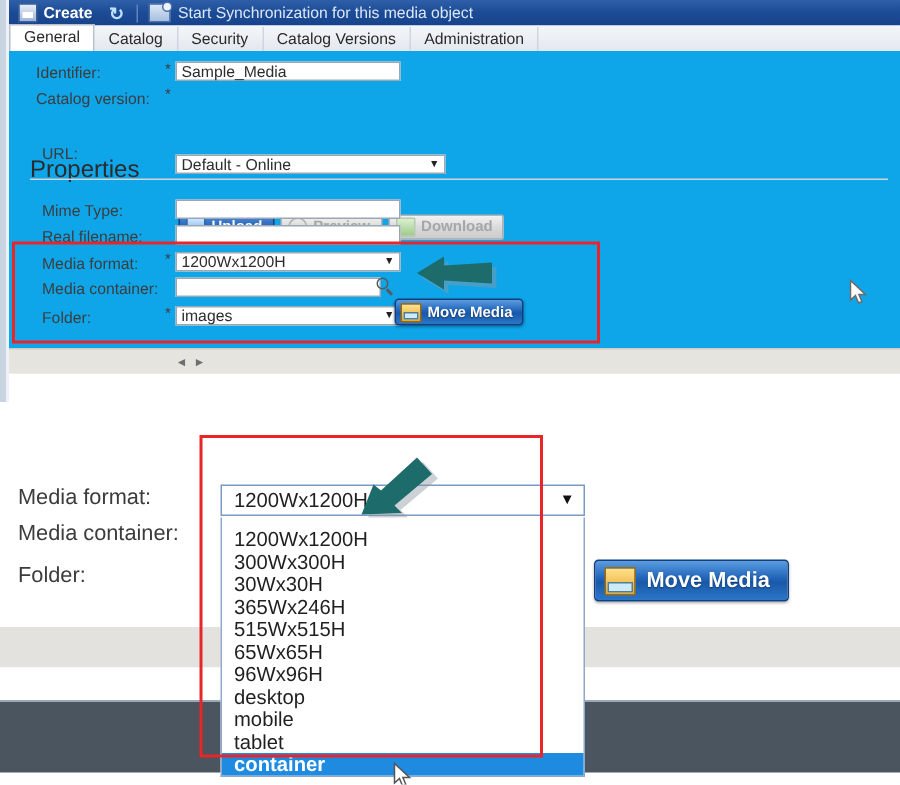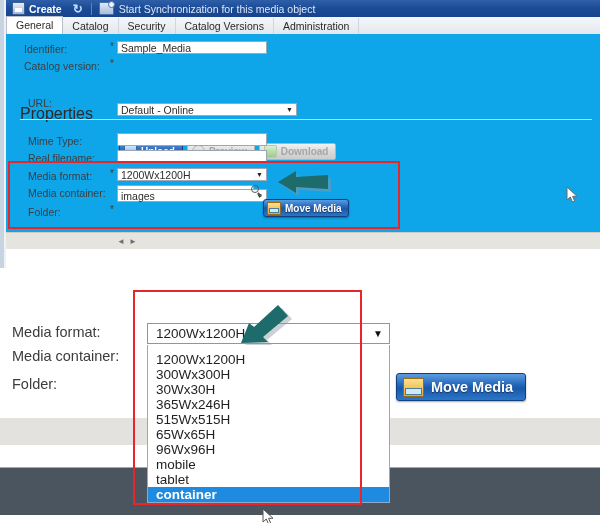--- a/index.html
+++ b/index.html
@@ -295,21 +295,21 @@
 
     <div class="row" style="left:22px;top:151px;">
       <span class="lbl">Media container:</span>
     </div>
     <div class="tinput" style="position:absolute;left:111px;top:151px;width:137px;"></div>
 
     <div class="row" style="left:22px;top:170px;">
       <span class="lbl">Folder:</span>
     </div>
     <span class="star" style="left:104px;top:170px;">*</span>
-    <div class="tselect" style="position:absolute;left:111px;top:155px;width:150px;">
+    <div class="tselect" style="position:absolute;left:111px;top:170px;width:150px;">
       <span>images</span>
       <span class="arrow">▼</span>
     </div>
   </div>
 
   <div class="searchico">
     <span class="ring"></span>
     <span class="stick"></span>
   </div>
 
@@ -358,20 +358,21 @@
     </div>
 
     <div class="zlist">
       <div class="zopt">1200Wx1200H</div>
       <div class="zopt">300Wx300H</div>
       <div class="zopt">30Wx30H</div>
       <div class="zopt">365Wx246H</div>
       <div class="zopt">515Wx515H</div>
       <div class="zopt">65Wx65H</div>
       <div class="zopt">96Wx96H</div>
+      <div class="zopt">desktop</div>
       <div class="zopt">mobile</div>
       <div class="zopt">tablet</div>
       <div class="zopt sel">container</div>
     </div>
   </div>
 
   <div class="movebtn movebtn-big">
     <span class="mmico"></span>
     <span>Move Media</span>
   </div>

